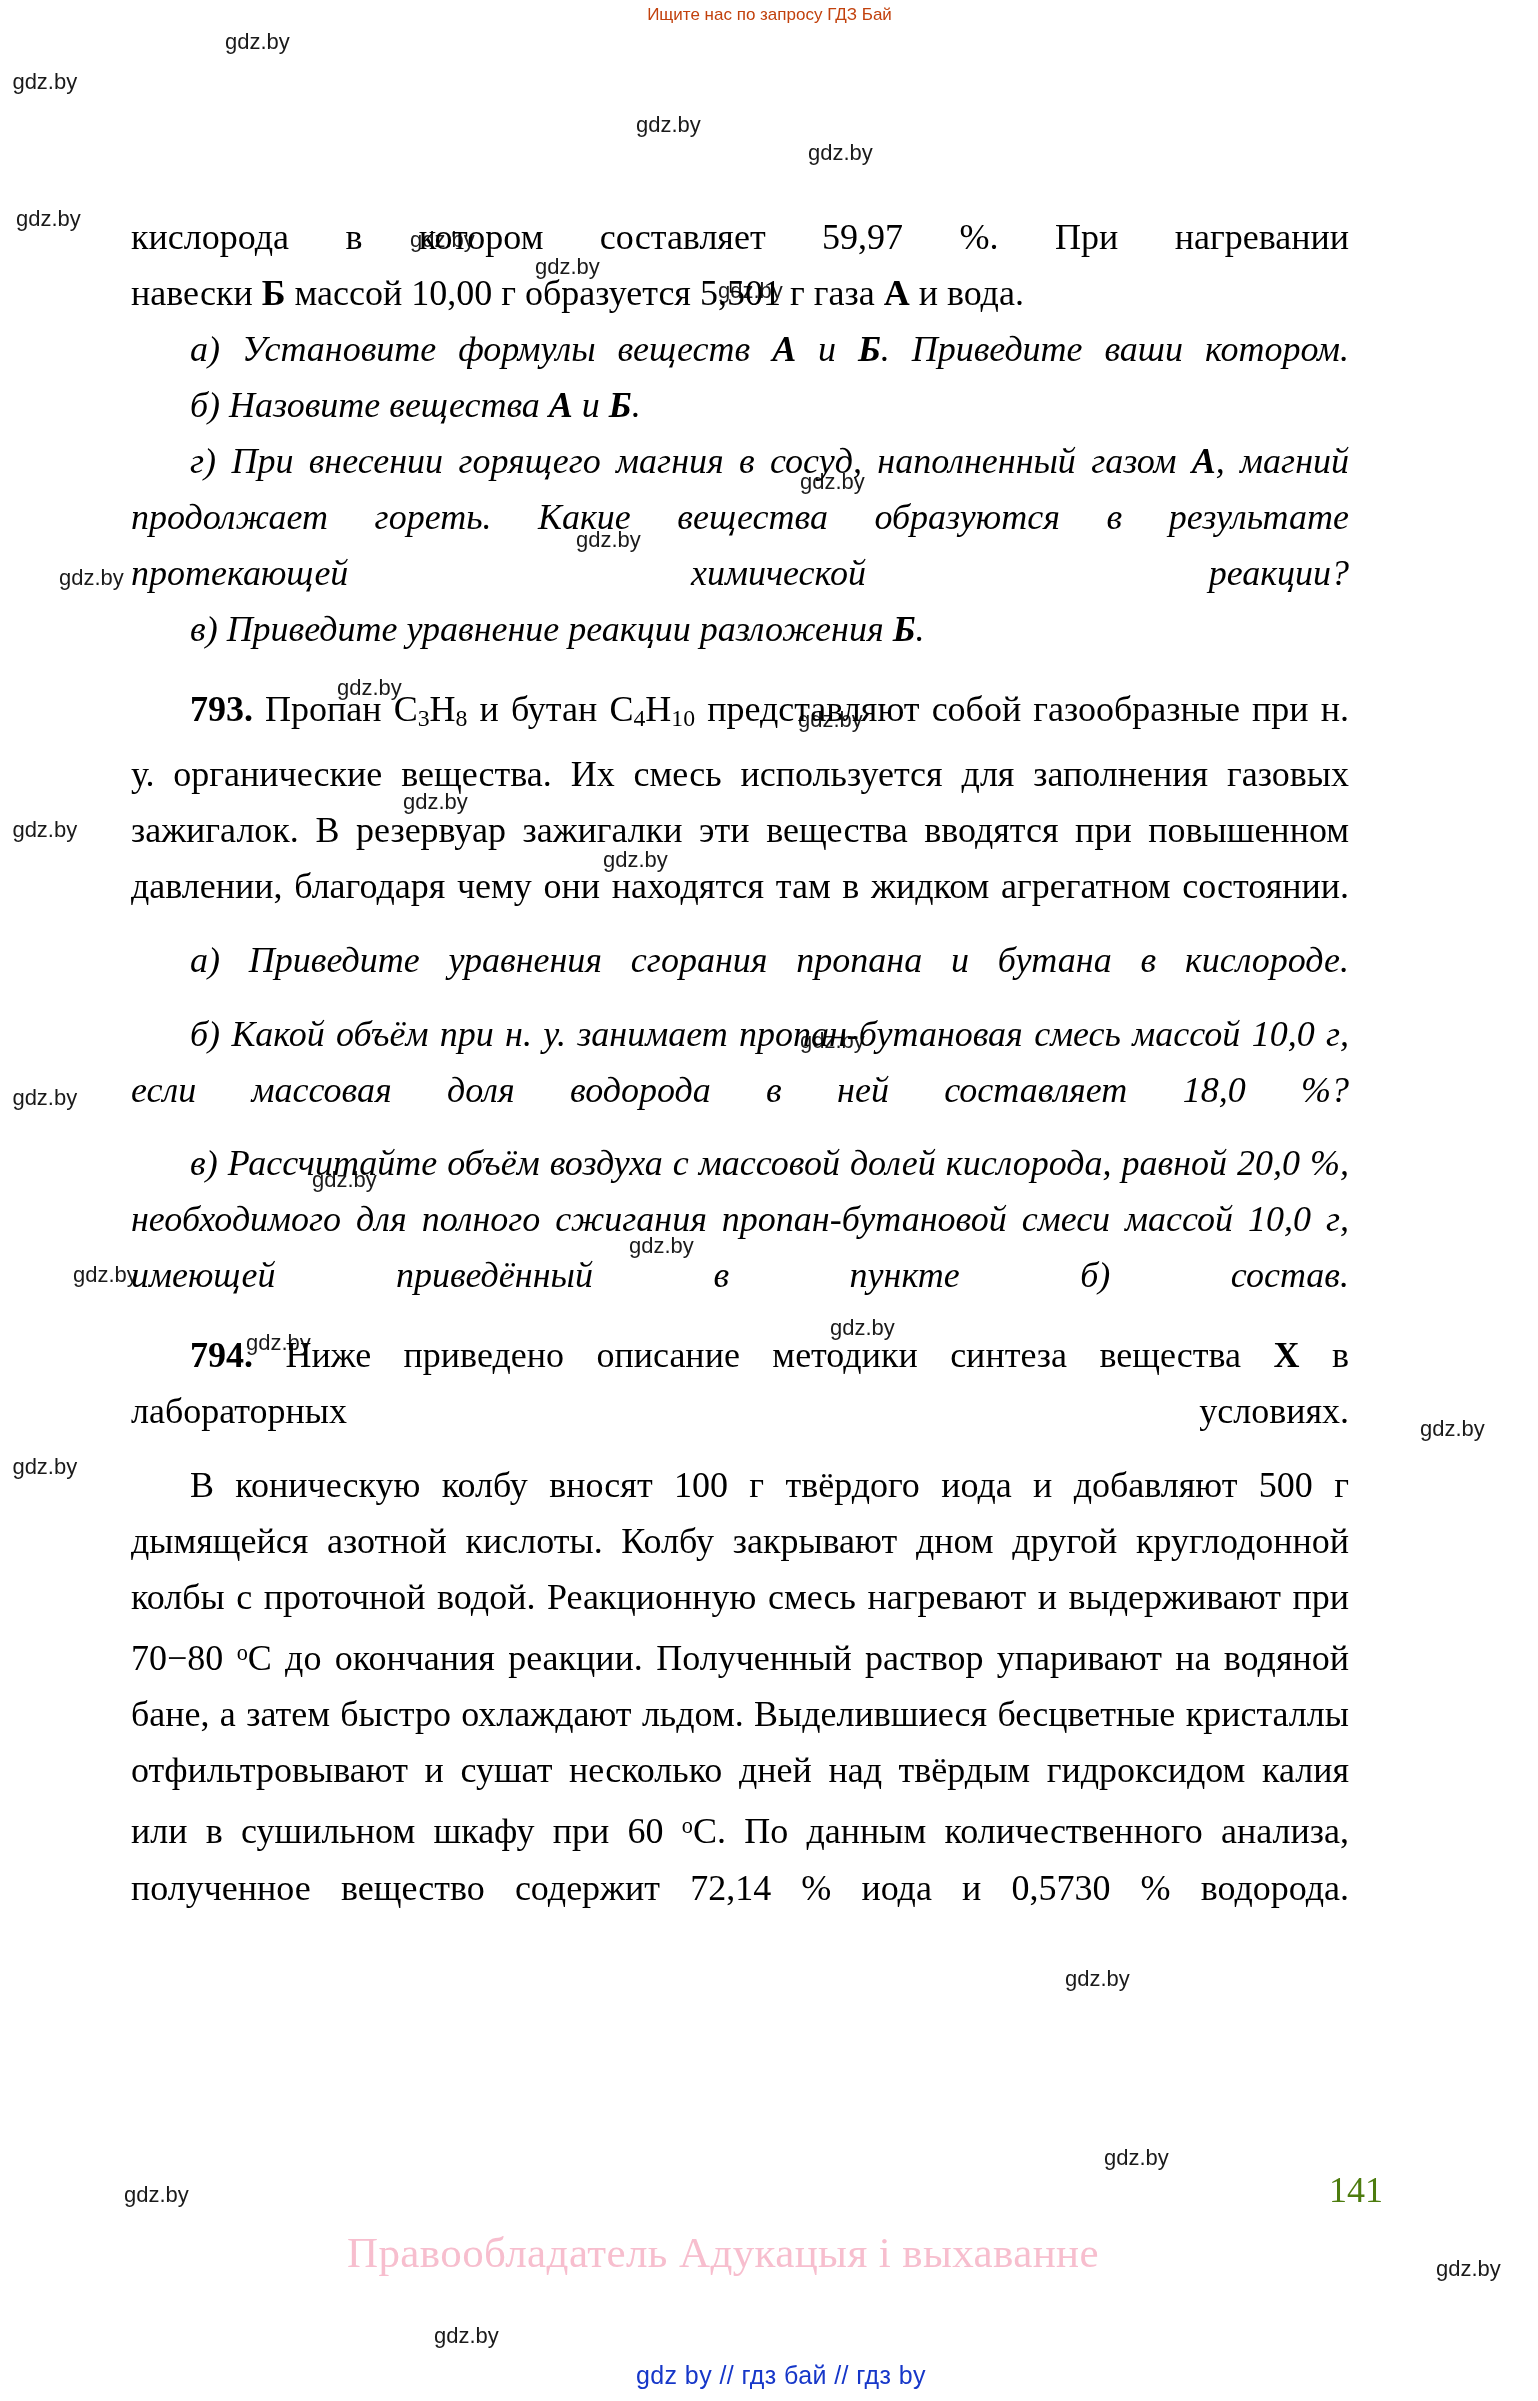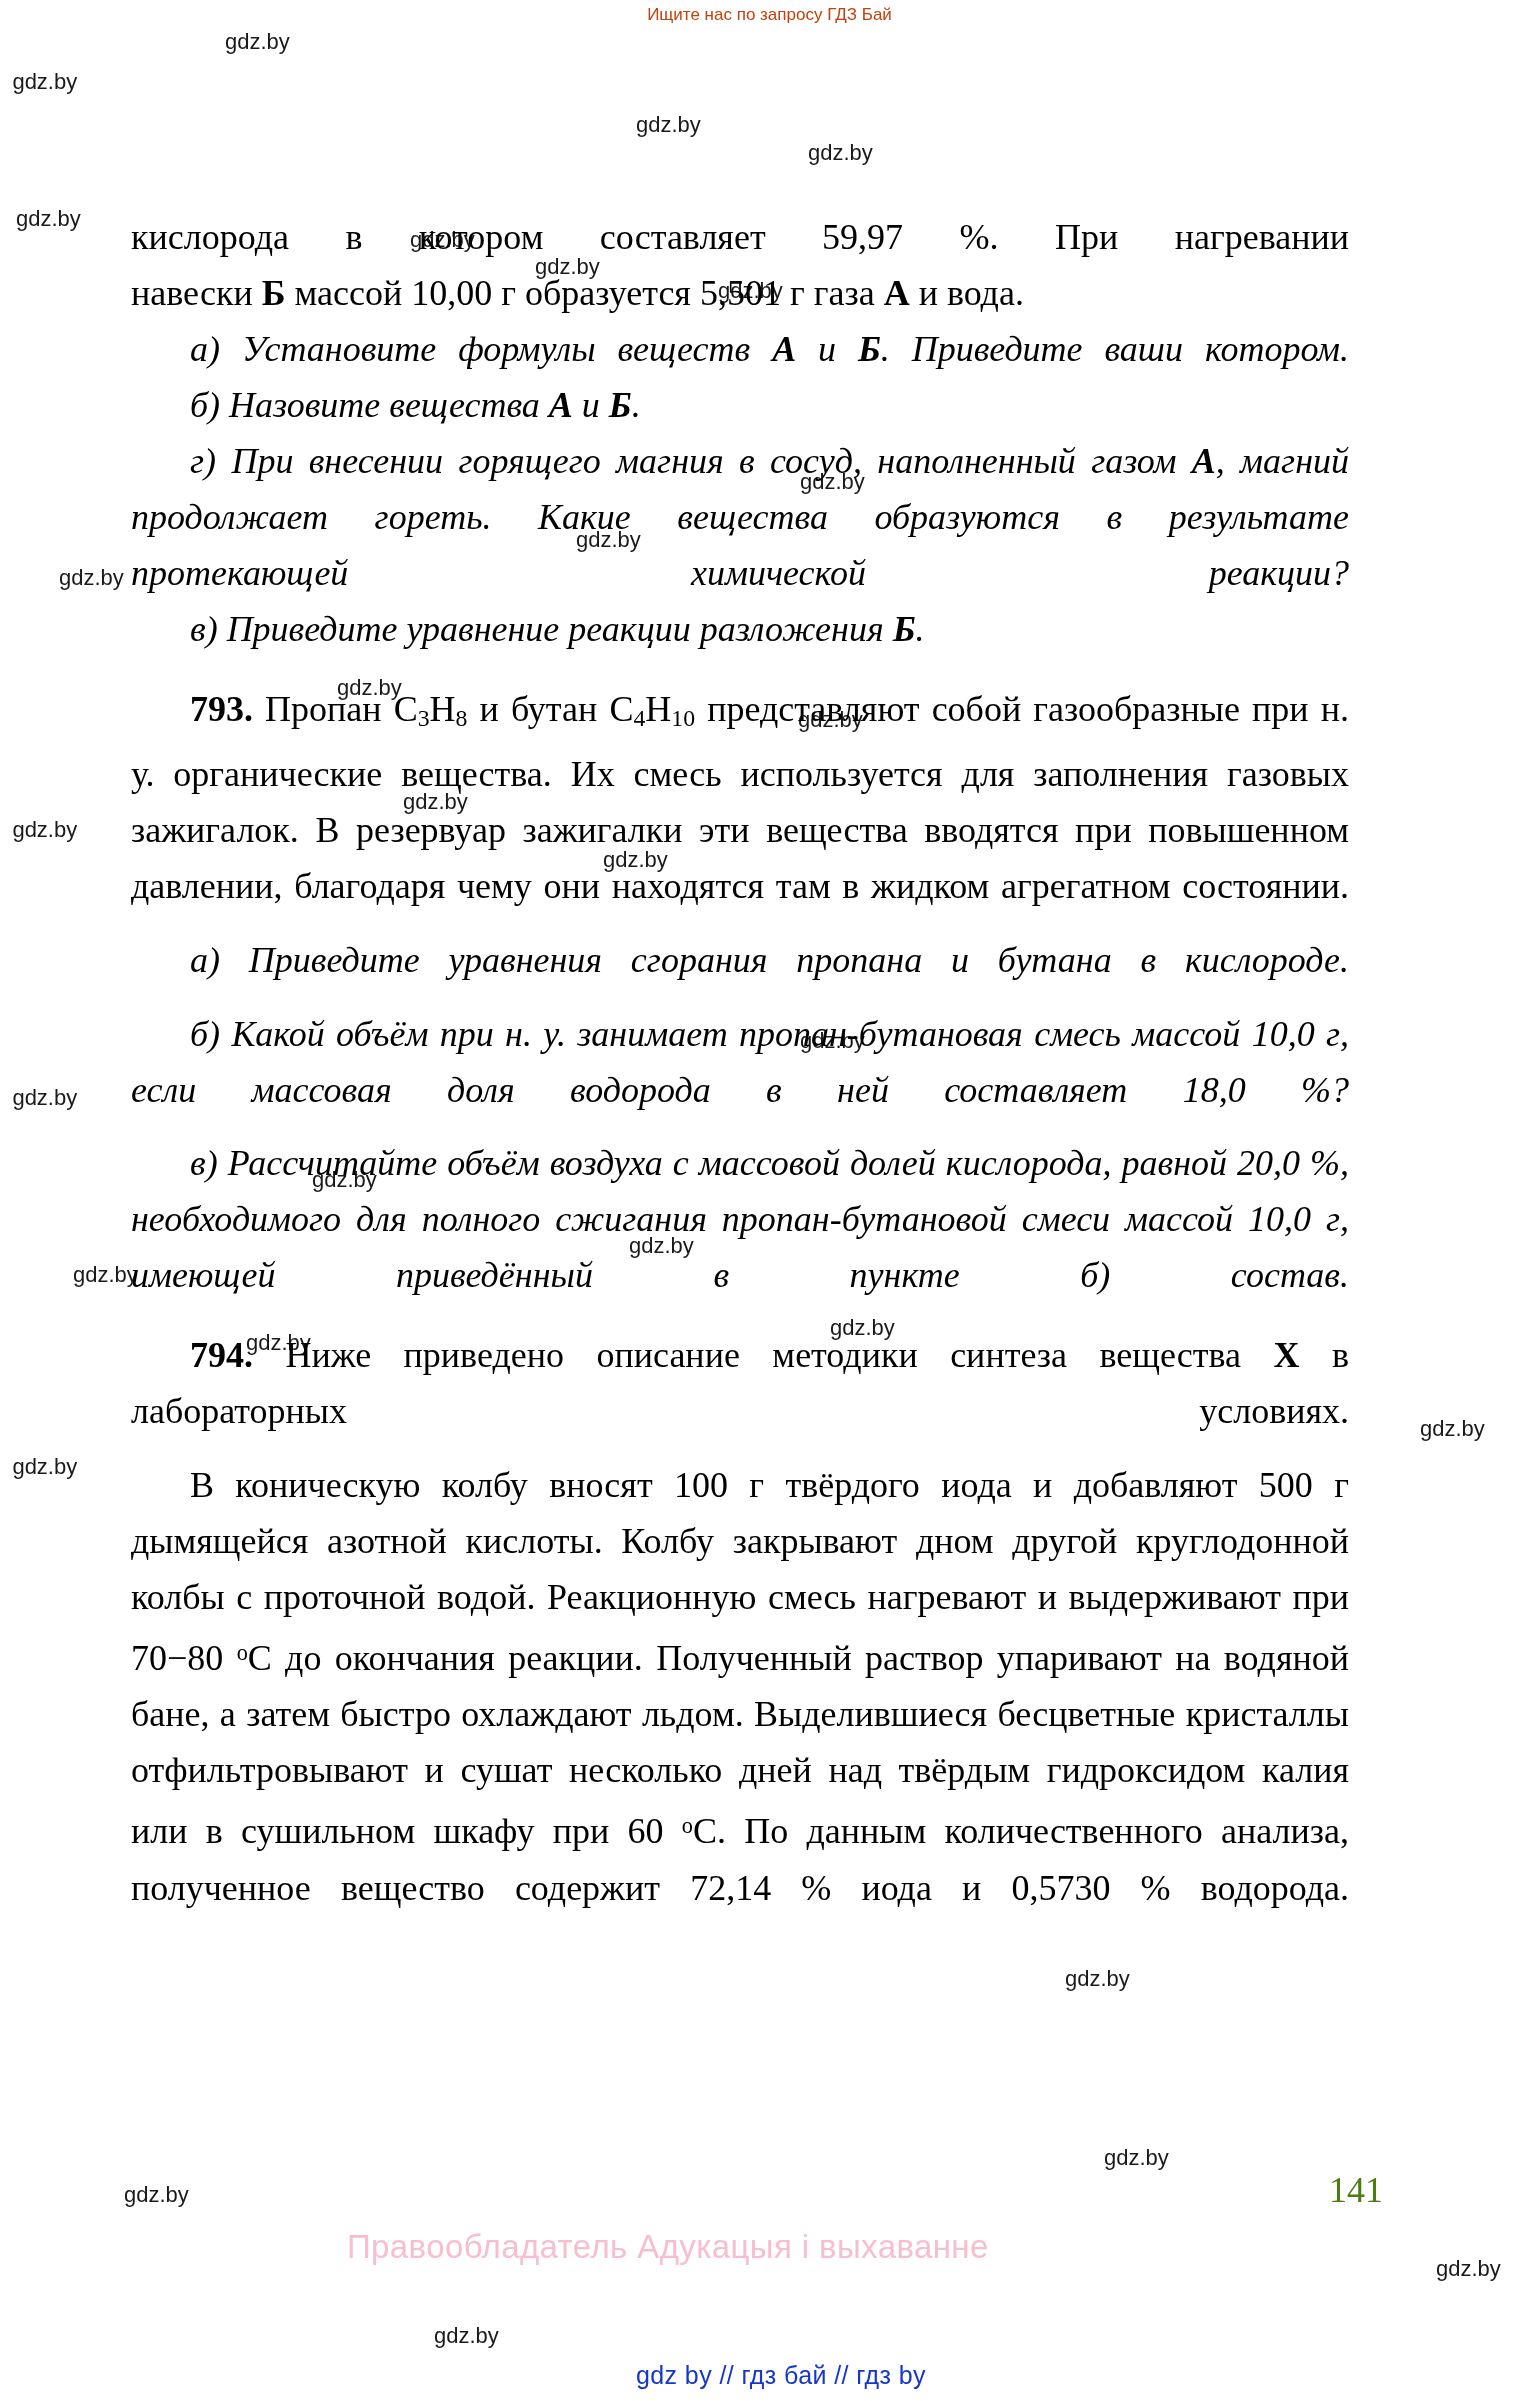--- a/index.html
+++ b/index.html
@@ -31,22 +31,22 @@
     transform: translateX(-50%);
     top: 5.3px;
     font-family: "Liberation Sans", "DejaVu Sans", sans-serif;
     font-size: 17px;
     font-weight: 400;
     color: #c2410c;
     white-space: nowrap;
   }
   .wm-pink {
     position: absolute;
-    font-family: Liberation Sans, sans-serif;
-    font-size: 33px;
+    font-family: Liberation Serif, serif;
+    font-size: 43px;
     color: #f7bece;
     white-space: nowrap;
     letter-spacing: 0.4px;
     text-align: center;
   }
   .wm-blue {
     position: absolute;
     font-family: "Liberation Sans", "DejaVu Sans", sans-serif;
     font-size: 25px;
     color: #1637c9;

